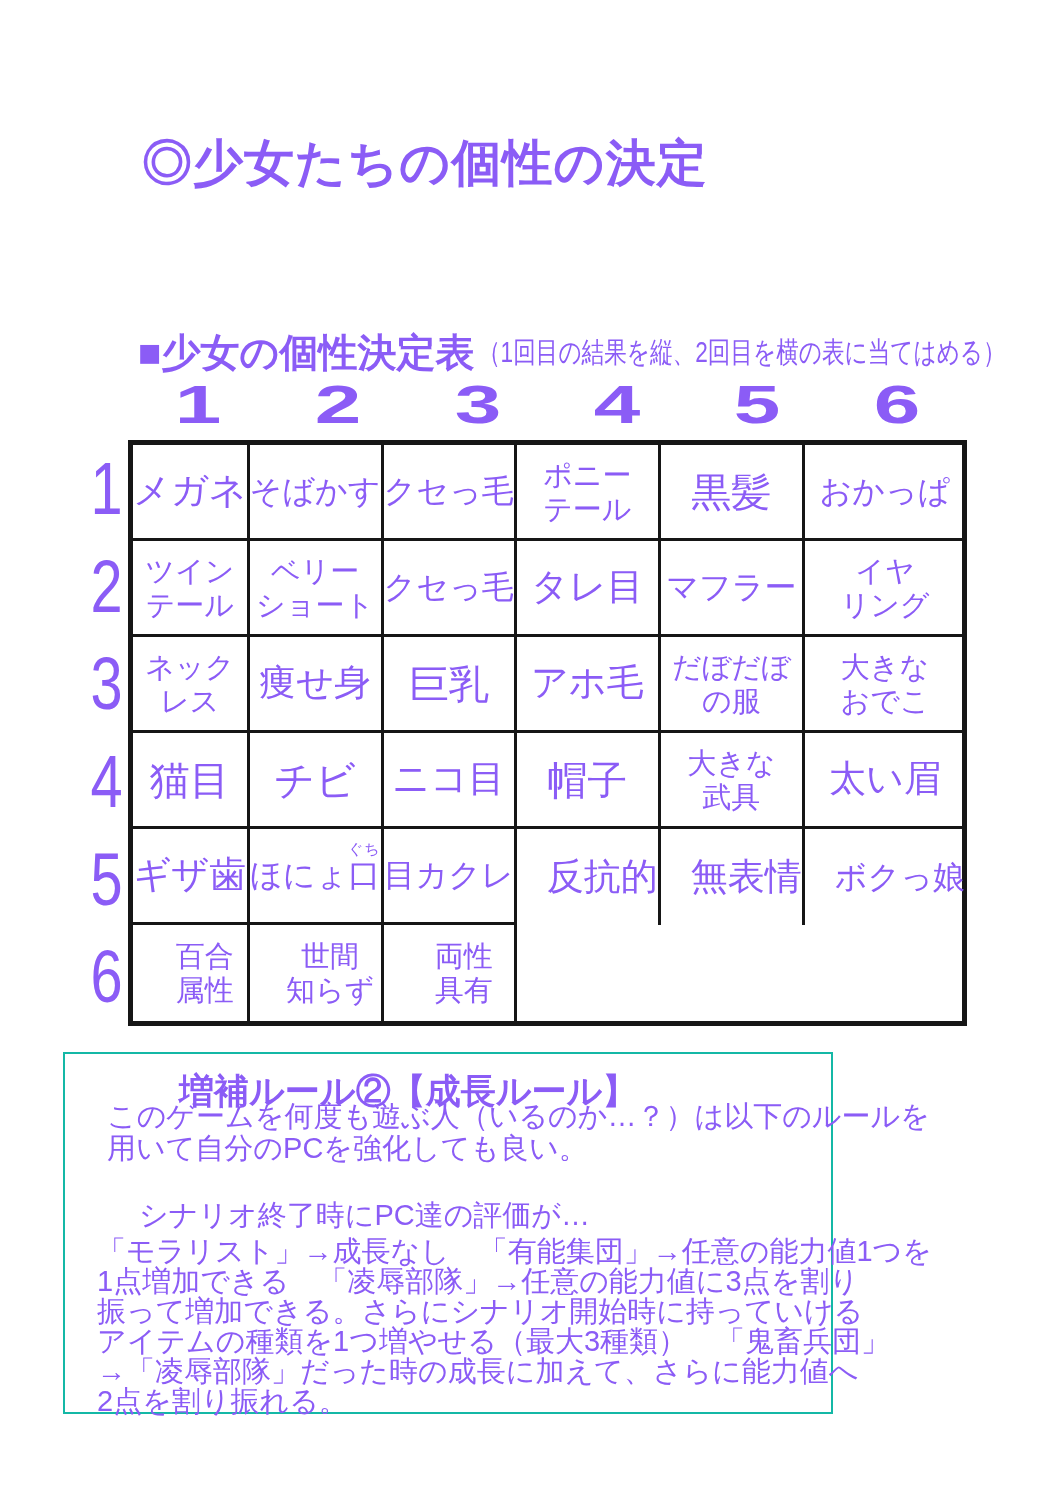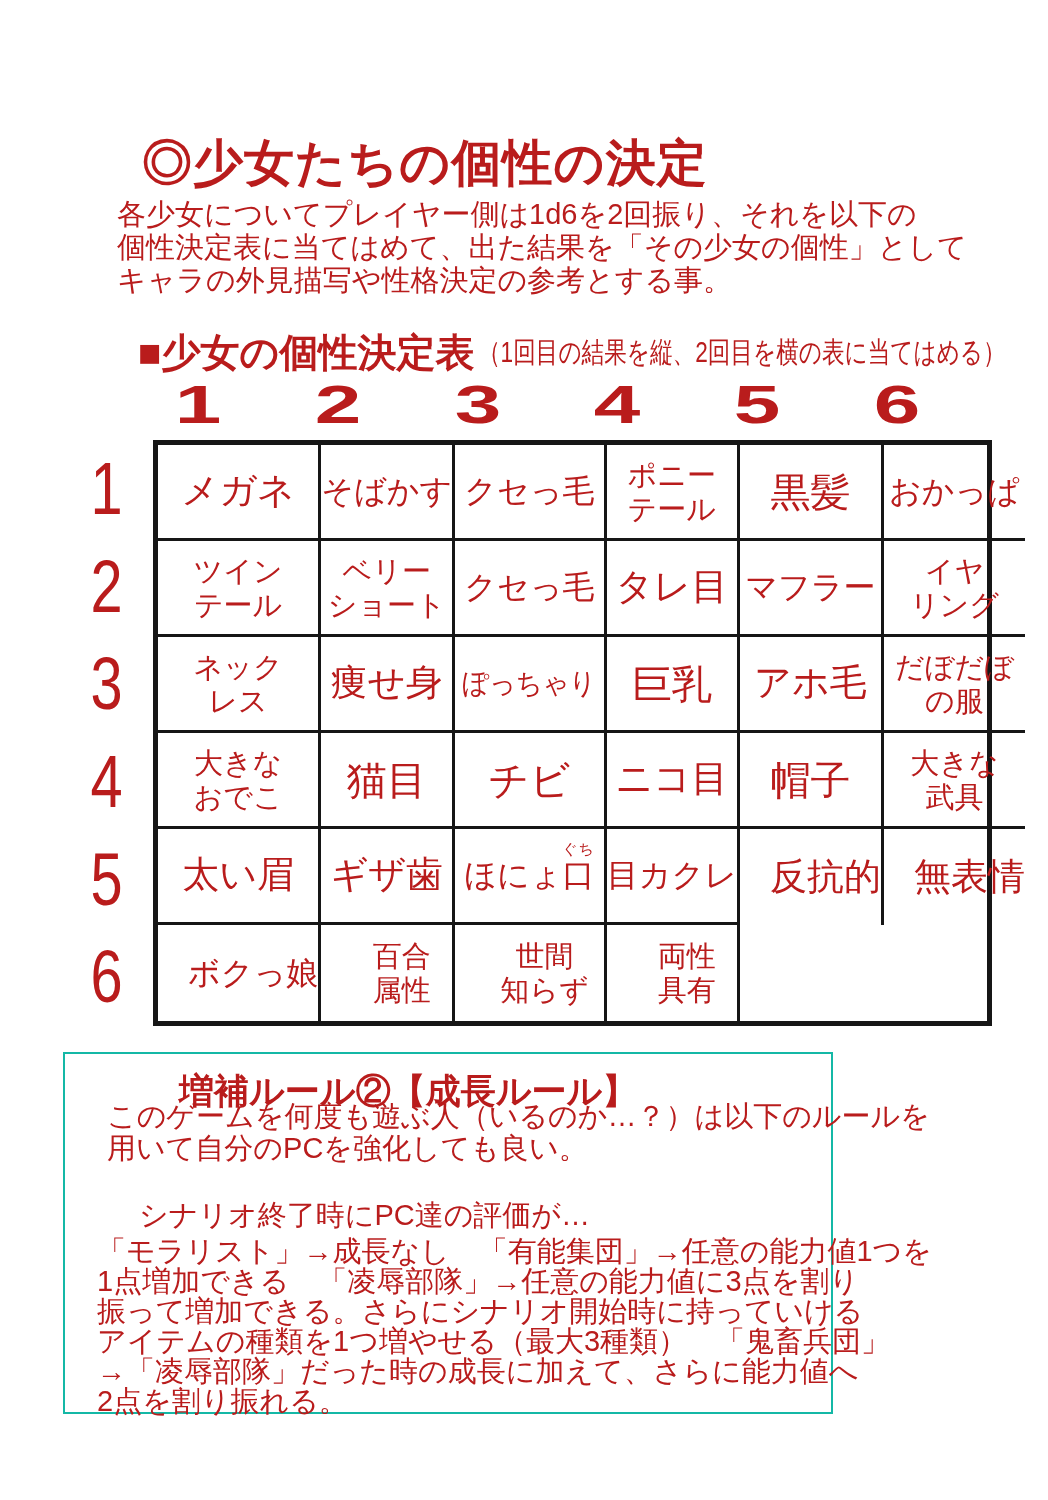--- a/index.html
+++ b/index.html
@@ -1,18 +1,18 @@
 <!DOCTYPE html>
 <html lang="ja"><head>
 <meta charset="utf-8">
 <style>
   html,body{margin:0;padding:0;background:#e8e8e8;}
   .sheet{
     position:relative; width:1048px; height:1500px; background:#ffffff;
-    font-family:"Liberation Sans", sans-serif; color:#b91c1c; overflow:hidden;
+    font-family:"Liberation Sans", sans-serif; color:#8b5cf6; overflow:hidden;
     margin:0 auto;
   }
   
   .title{
     position:absolute; left:142px; top:130px;
     font-size:50px; font-weight:600; letter-spacing:1px; white-space:nowrap;
   }
   .intro{
     position:absolute; left:117px; top:198px;
     font-size:29px; line-height:33px; font-weight:500; white-space:nowrap;
@@ -40,21 +40,21 @@
   .table-body{display:flex;}
   .row-headers{width:43px; display:flex; flex-direction:column; height:586px;}
   .row-num{flex:1; display:flex; align-items:center; justify-content:center;}
   .num-tall{
     display:inline-block; font-size:74px; font-weight:500; line-height:1;
     transform:scaleX(.78); transform-origin:center center;
   }
   .grid{
     width:839px; height:586px; box-sizing:border-box;
     border:5px solid #161616;
-    display:grid; grid-template-columns:repeat(6,1fr); grid-template-rows:repeat(6,1fr);margin-left:25px;
+    display:grid; grid-template-columns:repeat(6,1fr); grid-template-rows:repeat(6,1fr);
   }
   .cell{
     border-right:3px solid #161616; border-bottom:3px solid #161616;
     display:flex; flex-direction:column; align-items:center; justify-content:center;
     overflow:visible;
   }
   .cell:nth-child(6n){border-right:none;}
   .cell:nth-last-child(-n+6){border-bottom:none;padding-left:30px;}
   .cell-line{white-space:nowrap; font-weight:500; line-height:1.15;}
   .s40{font-size:40px;}
@@ -78,21 +78,20 @@
   .gb-sub{position:absolute; left:72px; top:140px; font-size:29px; font-weight:500; white-space:nowrap; margin:2px;}
   .gb-body{position:absolute; left:24px; top:174px; font-size:29px; line-height:30px; font-weight:500; white-space:nowrap; margin:8px;}
 </style>
 </head>
 <body>
 
 <div class="sheet">
 
   <div class="title">◎少女たちの個性の決定</div>
 
-  <div class="intro">各少女についてプレイヤー側は1d6を2回振り、それを以下の<br>個性決定表に当てはめて、出た結果を「その少女の個性」として<br>キャラの外見描写や性格決定の参考とする事。</div>
 
   <div class="sec">
     <span class="sec-h">■少女の個性決定表</span>
     <span class="sec-note">（1回目の結果を縦、2回目を横の表に当てはめる）</span>
   </div>
 
   <div class="table-area">
     <div class="col-headers" id="colHeaders">
         <div class="col-num"><span class="num-wide">1</span></div>
         <div class="col-num"><span class="num-wide">2</span></div>
@@ -164,23 +163,20 @@
             <div class="cell-line s2">リング</div>
           </div>
           <div class="cell">
             <div class="cell-line s2">ネック</div>
             <div class="cell-line s2">レス</div>
           </div>
           <div class="cell">
             <div class="cell-line s36">痩せ身</div>
           </div>
           <div class="cell">
-            <div class="cell-line s28 cond">ぽっちゃり</div>
-          </div>
-          <div class="cell">
             <div class="cell-line s40">巨乳</div>
           </div>
           <div class="cell">
             <div class="cell-line s36">アホ毛</div>
           </div>
           <div class="cell">
             <div class="cell-line s2">だぼだぼ</div>
             <div class="cell-line s2">の服</div>
           </div>
           <div class="cell">

